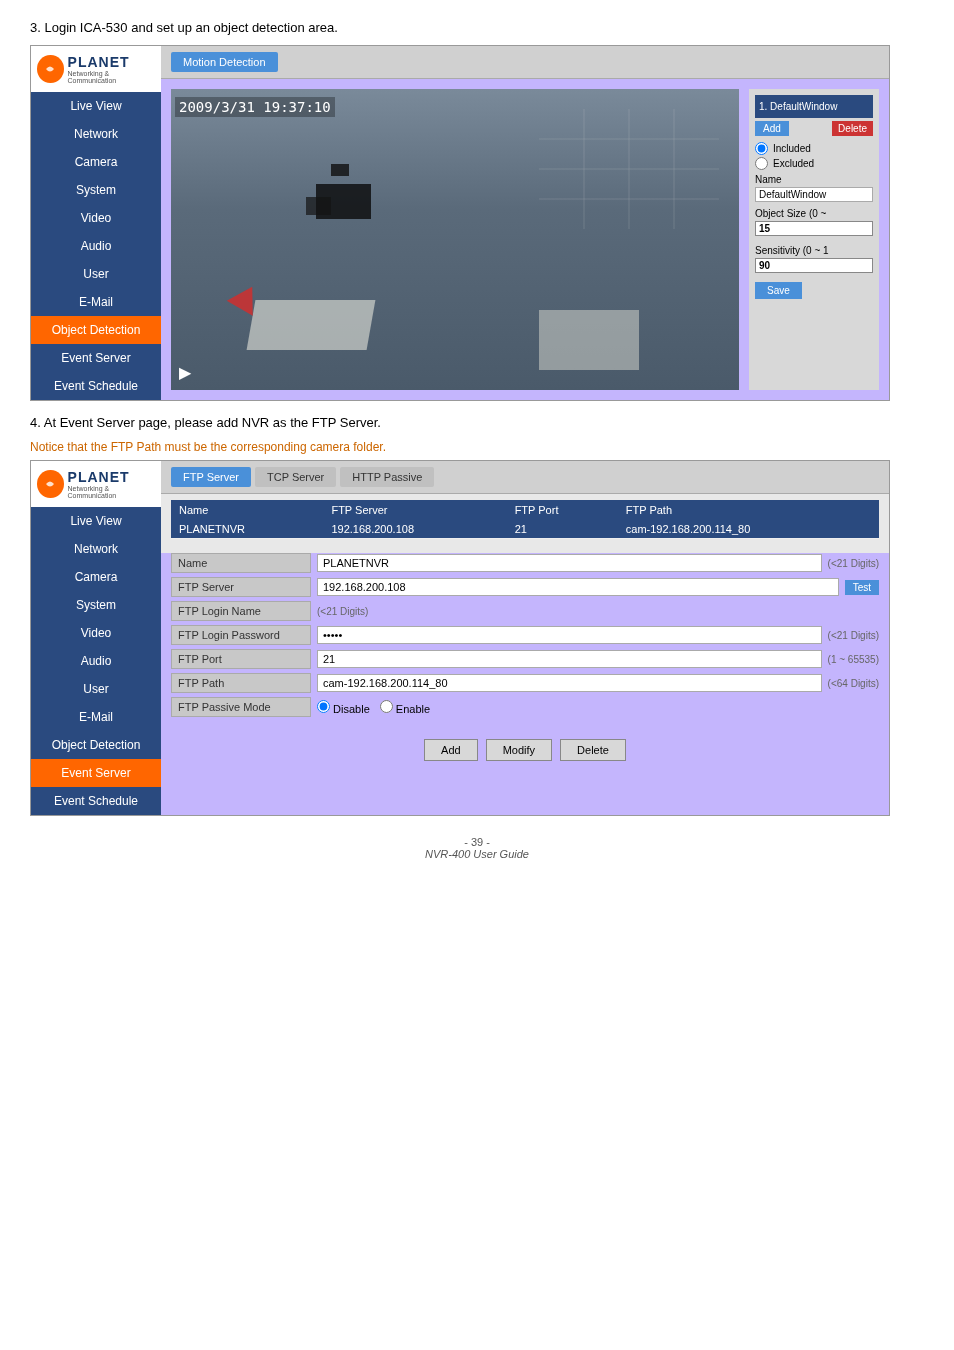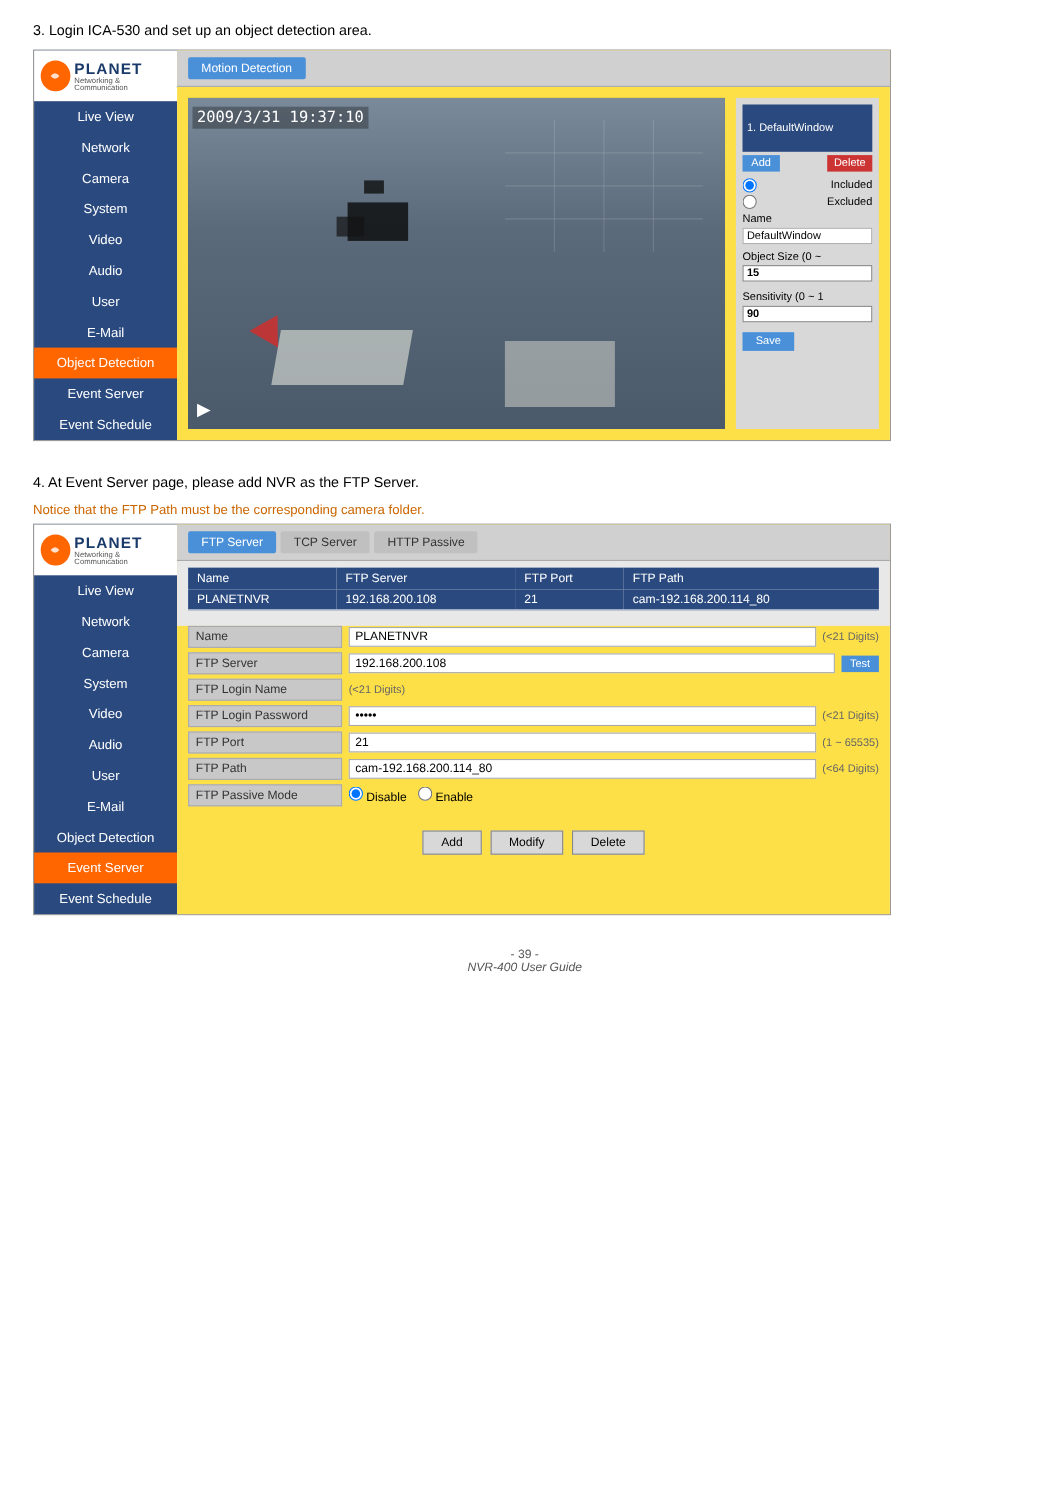--- a/index.html
+++ b/index.html
@@ -22,23 +22,23 @@
     .notice-text {
       color: #cc6600;
       font-size: 12px;
       margin-bottom: 6px;
     }
 
     
     .panel-container {
       display: flex;
       border: 1px solid #999;
-      margin-bottom: 30px;
+      margin-bottom: 14px;
       background: #fff;
-      width: 780px;
+      width: 860px;
     }
 
     
     .sidebar {
       width: 130px;
       background: #2a4a7f;
       flex-shrink: 0;
     }
 
     .sidebar-logo {
@@ -87,21 +87,21 @@
       text-align: center;
     }
 
     .sidebar-item.highlight {
       background: #ff6600;
     }
 
     
     .main-content {
       flex: 1;
-      background: #fde047;
+      background: #c4b5fd;
       display: flex;
       flex-direction: column;
     }
 
     
     .top-bar {
       background: #d0d0d0;
       padding: 6px 10px;
       display: flex;
       align-items: center;
@@ -202,23 +202,22 @@
     .radio-group {
       display: flex;
       flex-direction: column;
       gap: 2px;
       margin-bottom: 4px;
     }
 
     .radio-label {
       display: flex;
       align-items: center;
-      gap: 15px;
-      font-size: 10px;
-      justify-content: space-between;
+      gap: 5px;
+      font-size: 10px;
     }
 
     .field-label {
       font-size: 10px;
       margin-bottom: 2px;
       color: #000;
     }
 
     .field-value {
       background: #fff;
@@ -469,21 +468,21 @@
 
           <div class="arrow-indicator"></div>
 
           <div style="position:absolute;bottom:8px;left:8px;color:#fff;font-size:16px;cursor:pointer;">▶</div>
         </div>
         <div class="camera-timestamp">2009/3/31  19:37:10</div>
       </div>
 
       <div class="right-panel">
         <div class="right-panel-item">
-          <div style="background:#2a4a7f;color:#fff;padding:16px 4px;font-size:10px;margin-bottom:3px;">1. DefaultWindow</div>
+          <div style="background:#2a4a7f;color:#fff;padding:6px 4px;font-size:10px;margin-bottom:3px;">1. DefaultWindow</div>
           <div class="right-panel-row">
             <button class="btn-add">Add</button>
             <button class="btn-delete">Delete</button>
           </div>
         </div>
 
         <div class="radio-group">
           <label class="radio-label">
             <input type="radio" name="s3mode" checked="" style="">
             <span>Included</span>

